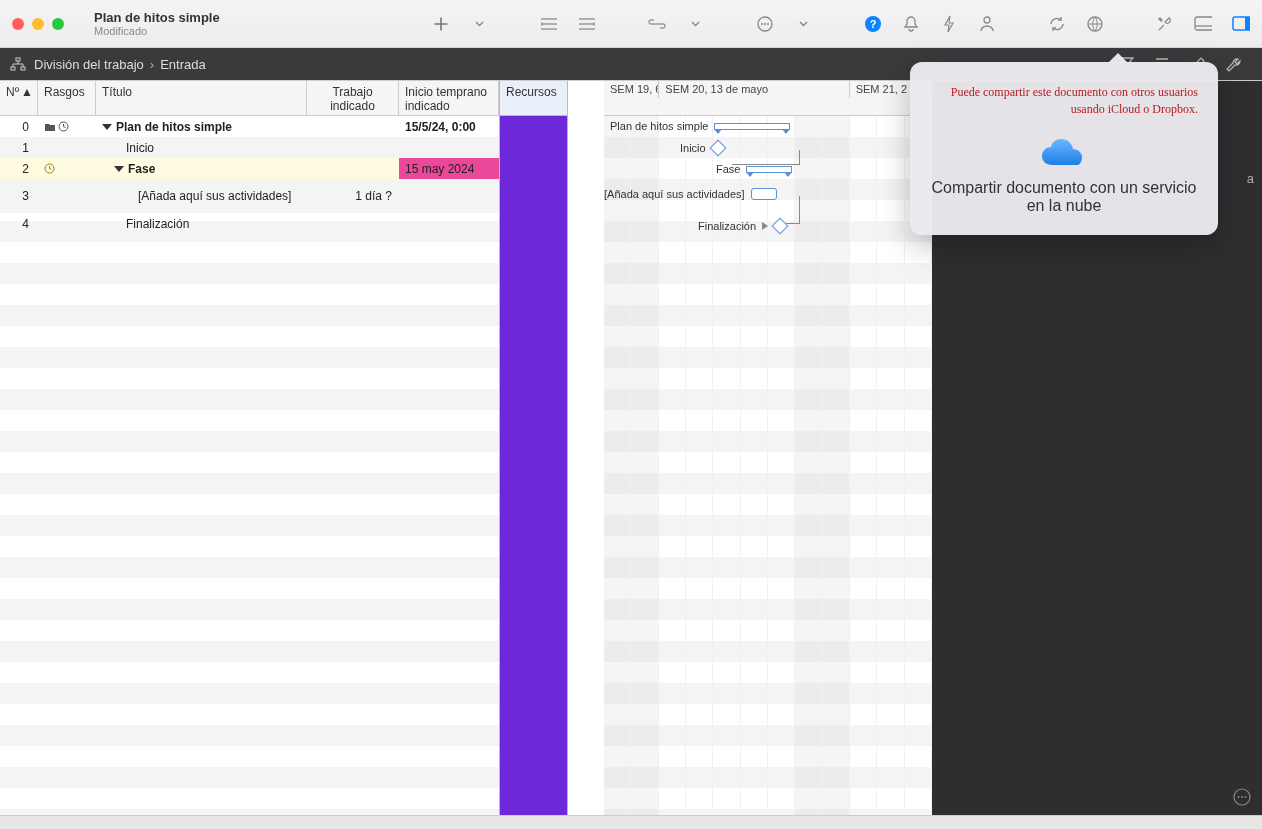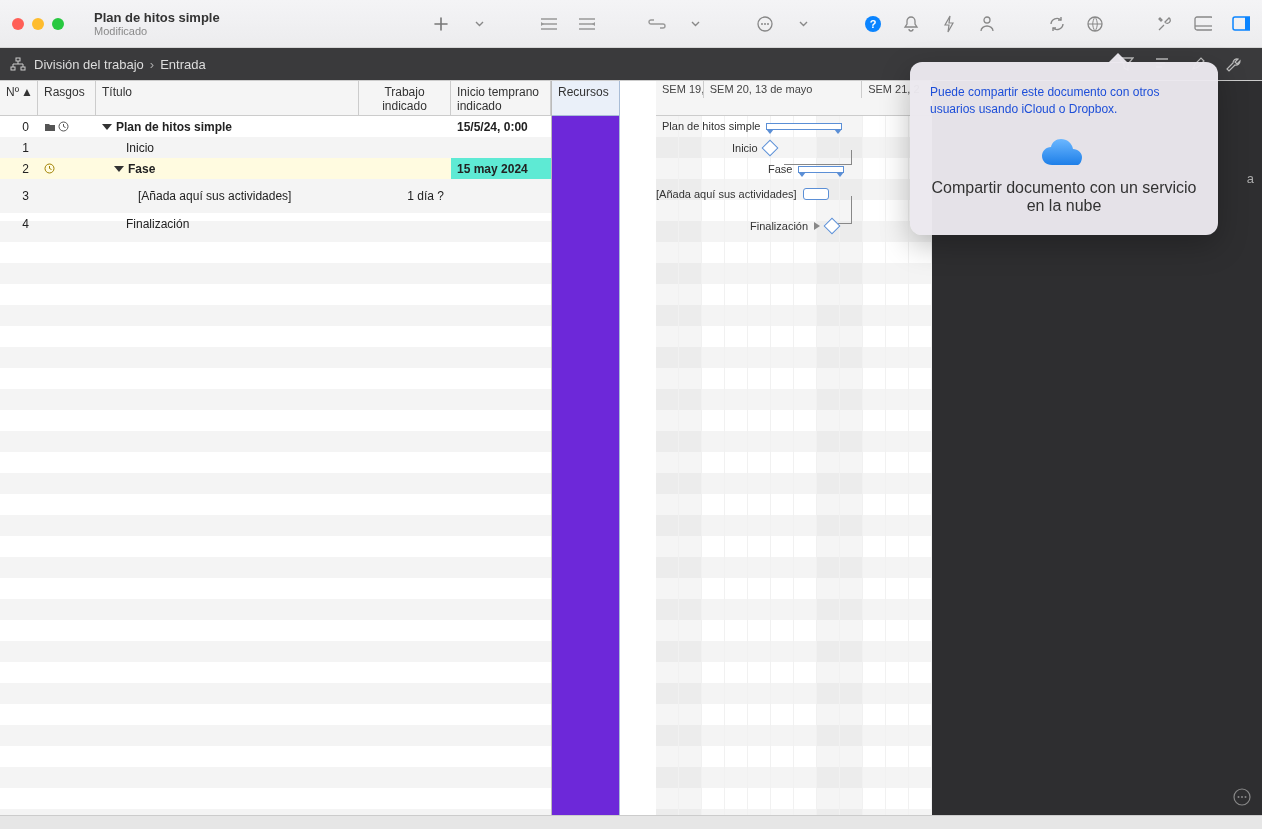--- a/index.html
+++ b/index.html
@@ -23,21 +23,21 @@
 svg { display: block; }
 
 
 .crumbbar { height: 32px; background: #3a3a3c; display: flex; align-items: center; padding: 0 10px; color: #ddd; font-size: 13px; }
 .crumb-icon { margin-right: 8px; display:flex; }
 .crumb-sep { margin: 0 6px; color: #aaa; }
 .crumb-tools { margin-left: auto; display: flex; gap: 20px; color: #bbb; padding-right: 10px; }
 
 
 .main { flex: 1; display: flex; border-top: 1px solid #ccc; }
-.left-pane { width: 552px; display: flex; flex-direction: column; border-right: 1px solid #bbb; }
+.left-pane { width: 500px; display: flex; flex-direction: column; border-right: 1px solid #bbb; }
 .resources-col { width: 68px; background: #6d28d9; border-right: 1px solid #a9bdd6; }
 .gantt-pane { flex: 1; display: flex; flex-direction: column; position: relative; overflow: hidden; padding-left: 36px; }
 .side-panel { width: 330px; background: #2e2e30; position: relative; }
 
 
 .thead { display: flex; height: 35px; background: #f5f5f5; border-bottom: 1px solid #ccc; font-size: 12px; color: #333; }
 .th { border-right: 1px solid #ccc; padding: 4px 6px; display: flex; align-items: flex-start; }
 .th.num { width: 38px; } .th.rasgos { width: 58px; } .th.titulo { flex: 1; } .th.trabajo { width: 92px; justify-content:flex-end; text-align:center; } .th.inicio { width: 100px; }
 .th .sort-arrow { margin-left: 2px; }
 
@@ -45,21 +45,21 @@
 .tbody { flex: 1; background: #fff; position: relative; }
 .row { display: flex; height: 21px; align-items: center; font-size: 12px; color: #222; }
 .row.alt { background: #f4f4f4; }
 .row.hl { background: #fffbe0; }
 .cell { border-right: 1px solid transparent; padding: 0 6px; display: flex; align-items: center; height: 100%; }
 .cell.num { width: 38px; justify-content: flex-end; padding-right: 8px; }
 .cell.rasgos { width: 58px; }
 .cell.titulo { flex: 1; }
 .cell.trabajo { width: 92px; justify-content: flex-end; }
 .cell.inicio { width: 100px; }
-.cell.inicio.hl-cell { background: #5eead4; font-weight: 700; }
+.cell.inicio.hl-cell { background: #ec4899; font-weight: 400; }
 .row.tall { height: 34px; }
 .disclosure { display:inline-block; width:0; height:0; border-left:5px solid transparent; border-right:5px solid transparent; border-top:6px solid #333; margin-right:4px; }
 .bold { font-weight: 600; }
 .indent1 { padding-left: 18px; } .indent2 { padding-left: 30px; } .indent3 { padding-left: 42px; }
 
 
 .stripes { position: absolute; top: 0; left: 0; right: 0; bottom: 0; background: repeating-linear-gradient(#fff 0, #fff 21px, #f4f4f4 21px, #f4f4f4 42px); z-index: 0; }
 .rows-layer { position: relative; z-index: 1; }
 
 
@@ -88,21 +88,21 @@
 .bar.group::before { left:-1px; } .bar.group::after { right:-1px; }
 .milestone { width: 12px; height: 12px; transform: rotate(45deg); background: #fff; border: 1.5px solid #5b8fd6; }
 .task-box { width: 26px; height: 12px; border: 1.5px solid #5b8fd6; border-radius: 3px; background:#fff; }
 .link-line { position:absolute; border-right:1px solid #888; border-bottom:1px solid #888; }
 .link-arrow { position:absolute; width:0;height:0; border-top:4px solid transparent; border-bottom:4px solid transparent; border-left:6px solid #888; }
 
 
 .popover { position: absolute; top: 62px; right: 44px; width: 308px; background: rgba(235,232,238,0.97); border-radius: 12px; box-shadow: 0 10px 30px rgba(0,0,0,0.25); padding: 22px 20px 20px; z-index: 50; }
 .popover::before { content:""; position:absolute; top:-9px; right:90px; width:0;height:0; border-left:10px solid transparent; border-right:10px solid transparent; border-bottom:10px solid rgba(235,232,238,0.97); }
 .pop-title { font-size: 13px; font-weight: 700; text-align: center; color: #2b2b2b; margin-bottom: 10px; }
-.pop-text { font-size: 12px; text-align: left; color: #1d4ed8; line-height: 1.45; margin-bottom: 12px; }
+.pop-text { font-size: 12px; text-align: right; color: #b91c1c; line-height: 1.45; margin-bottom: 12px; font-family: Liberation Serif, serif; }
 .cloud-icon { display:flex; justify-content:center; margin: 18px 0 8px; }
 .pop-action { font-size: 16px; text-align:center; color: #333; }
 
 
 .side-hint { position:absolute; top: 90px; right: 8px; color: #aaa; font-size: 13px; }
 .side-more { position:absolute; bottom: 8px; right: 10px; color:#888; }
 
 
 .bottombar { height: 14px; background: #e6e6e6; border-top: 1px solid #ccc; }
 </style>

